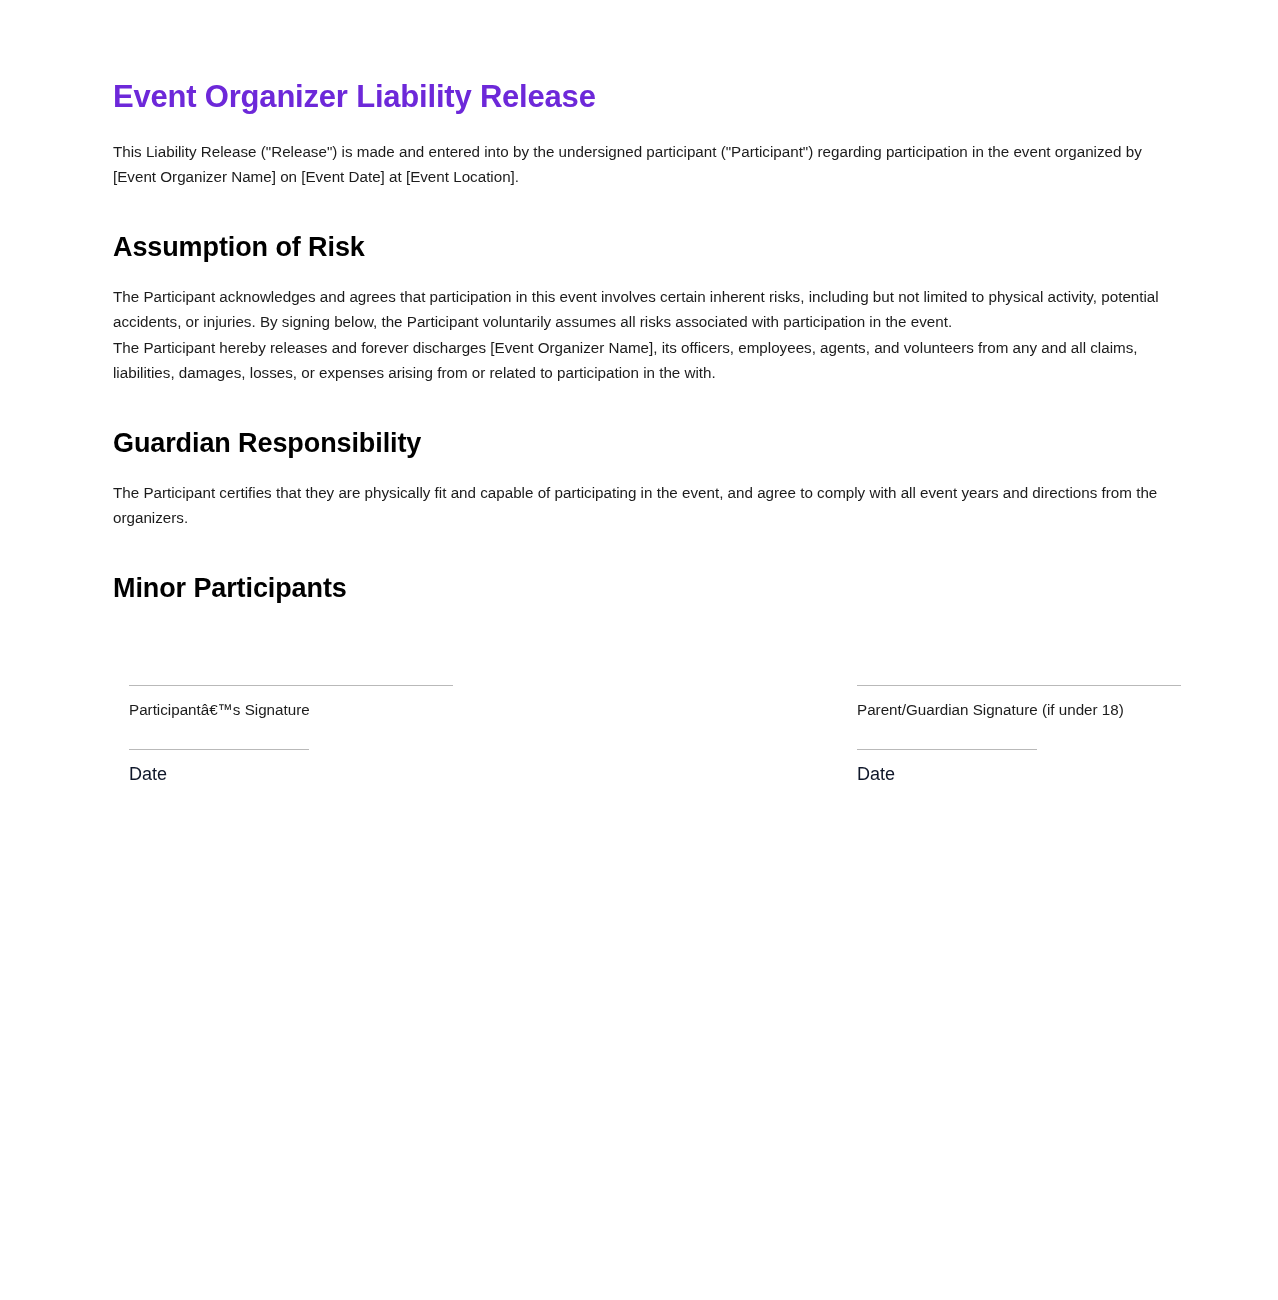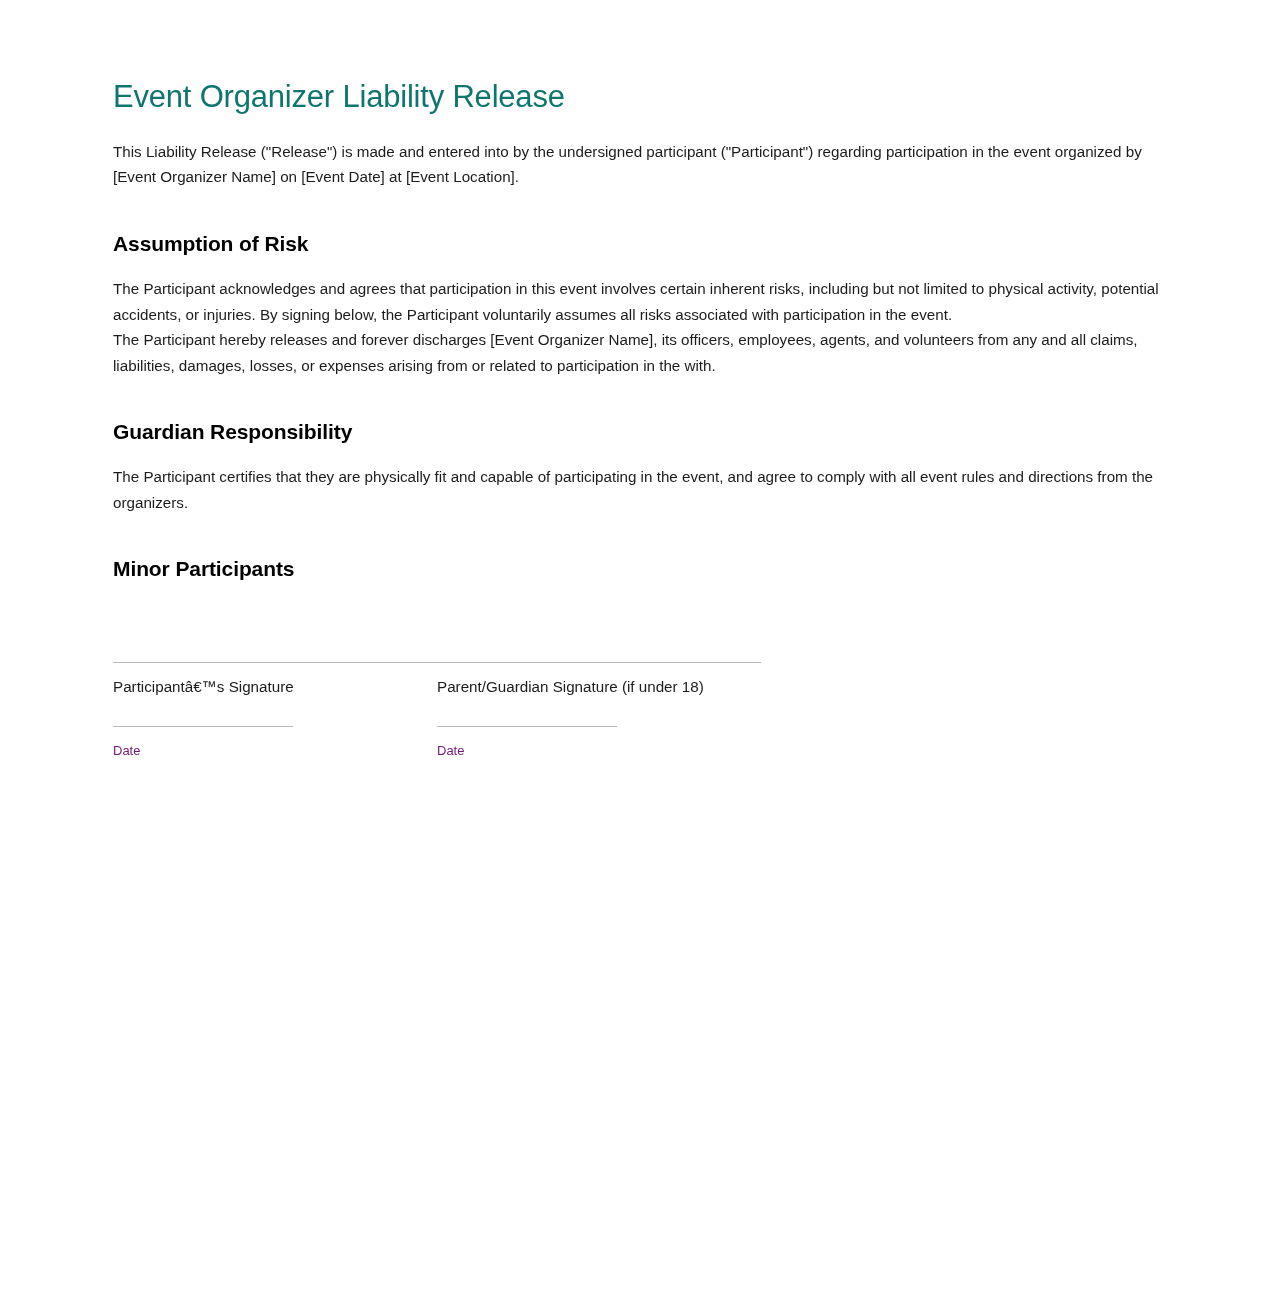--- a/index.html
+++ b/index.html
@@ -22,48 +22,49 @@
     min-height: 1300px;
     padding: 78px 113px 0 113px;
     background: #ffffff;
   }
   .doc {
     width: 1052px;
   }
   h1.doc-title {
     font-size: 31px;
     line-height: 1.25;
-    font-weight: normal;
-    color: #0f766e;
+    font-weight: bold;
+    color: #6d28d9;
     margin: 0 0 22px 0;
     letter-spacing: -0.2px;
   }
   h2.section-title {
-    font-size: 21px;
+    font-size: 27px;
     line-height: 1.3;
     font-weight: bold;
     color: #000000;
     margin: 40px 0 19px 0;
     letter-spacing: -0.1px;
   }
   p.body-text {
     font-size: 15.2px;
     line-height: 25.5px;
     margin: 0;
     color: #1c1c1c;
     text-align: left;
   }
   .intro {
     margin-bottom: 0;
   }
   .sig-block {
     display: flex;
-    justify-content: flex-start;
+    justify-content: space-between;
     margin-top: 79px;
     width: 1052px;
+    margin-left: 16px;
   }
   .sig-col {
     width: 324px;
   }
   .sig-rule {
     height: 0;
     border-top: 1px solid #b9b9b9;
     width: 324px;
     margin: 0 0 13px 0;
   }
@@ -73,23 +74,23 @@
     color: #1c1c1c;
     margin: 0 0 28px 0;
   }
   .date-rule {
     height: 0;
     border-top: 1px solid #b9b9b9;
     width: 180px;
     margin: 0 0 13px 0;
   }
   .date-label {
-    font-size: 13px;
+    font-size: 18px;
     line-height: 22px;
-    color: #701a75;
+    color: #0f172a;
     margin: 0;
   }
   .spacer-bottom {
     height: 430px;
   }
 </style>
 </head>
 <body>
 
 <div class="page">
@@ -98,21 +99,21 @@
     <h1 class="doc-title">Event Organizer Liability Release</h1>
 
     <p class="body-text intro">This Liability Release ("Release") is made and entered into by the undersigned participant ("Participant") regarding participation in the event organized by [Event Organizer Name] on [Event Date] at [Event Location].</p>
 
     <h2 class="section-title">Assumption of Risk</h2>
     <p class="body-text">The Participant acknowledges and agrees that participation in this event involves certain inherent risks, including but not limited to physical activity, potential accidents, or injuries. By signing below, the Participant voluntarily assumes all risks associated with participation in the event.</p>
 
     <p class="body-text">The Participant hereby releases and forever discharges [Event Organizer Name], its officers, employees, agents, and volunteers from any and all claims, liabilities, damages, losses, or expenses arising from or related to participation in the with.</p>
 
     <h2 class="section-title">Guardian Responsibility</h2>
-    <p class="body-text">The Participant certifies that they are physically fit and capable of participating in the event, and agree to comply with all event rules and directions from the organizers.</p>
+    <p class="body-text">The Participant certifies that they are physically fit and capable of participating in the event, and agree to comply with all event years and directions from the organizers.</p>
 
     <h2 class="section-title">Minor Participants</h2>
 
     <div class="sig-block">
 
       <div class="sig-col">
         <div class="sig-rule"></div>
         <div class="sig-label">Participantâ€™s Signature</div>
         <div class="date-rule"></div>
         <div class="date-label">Date</div>

